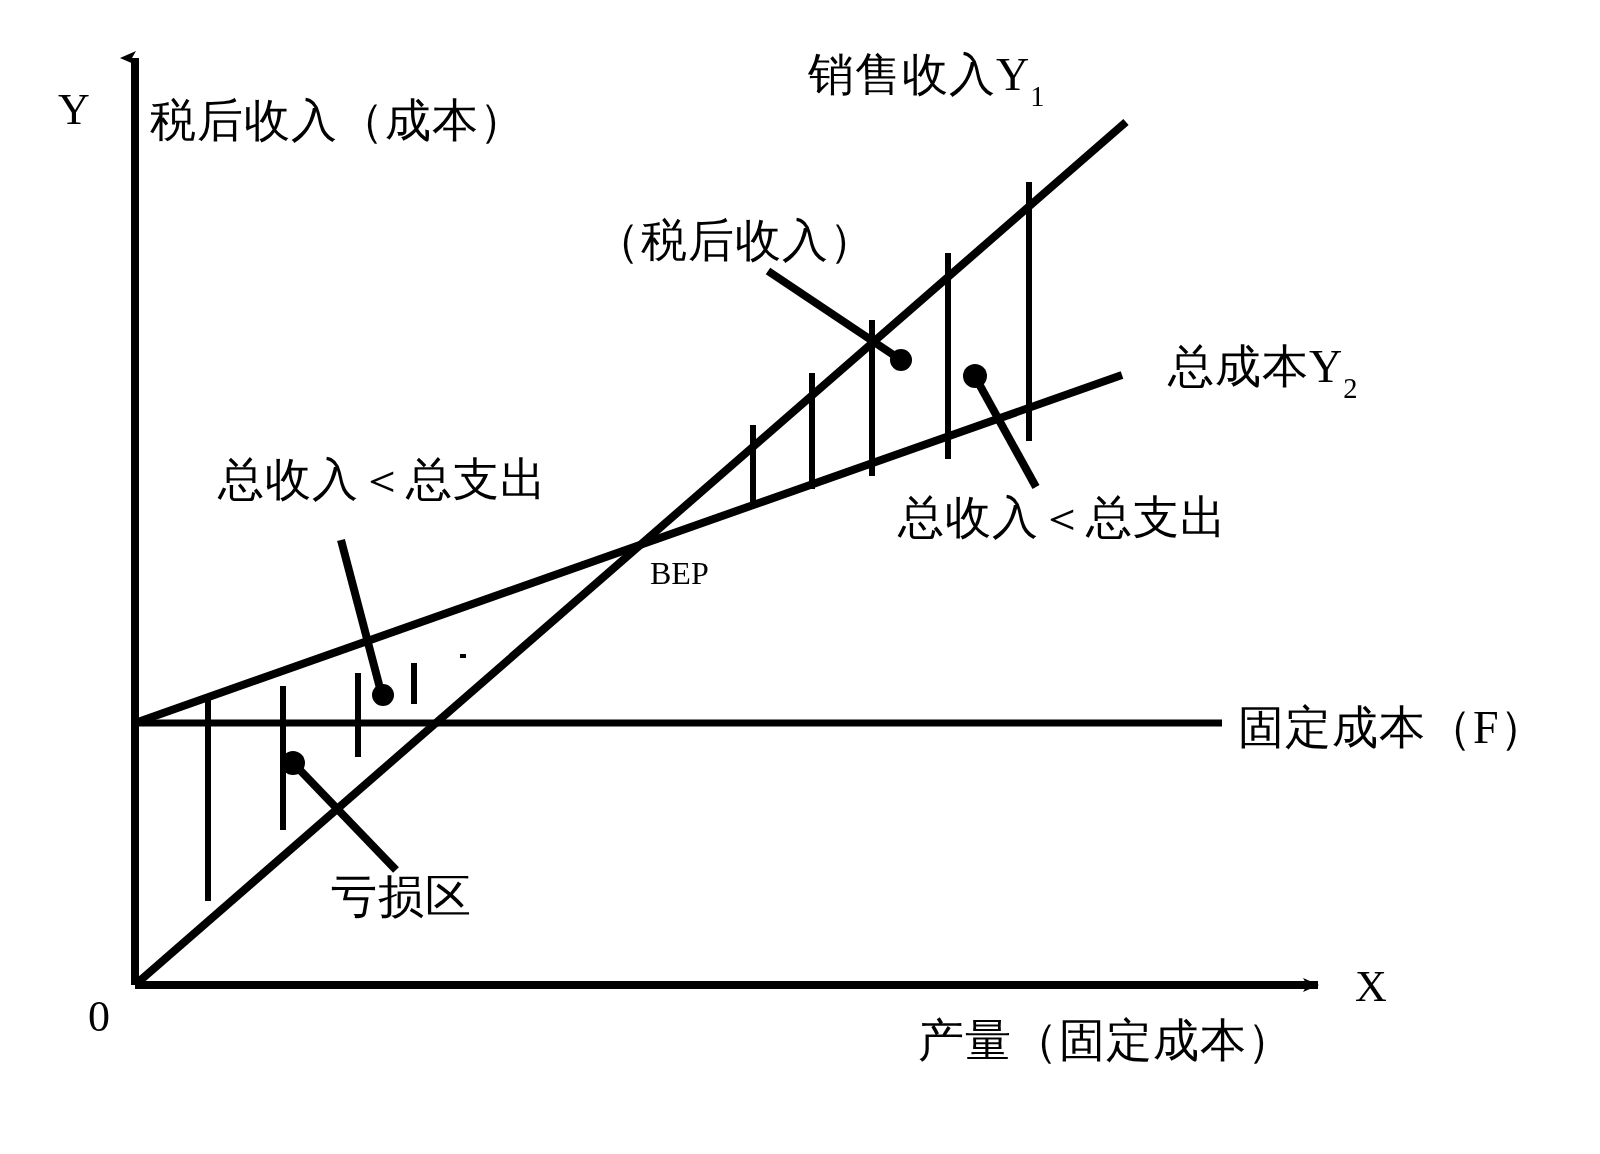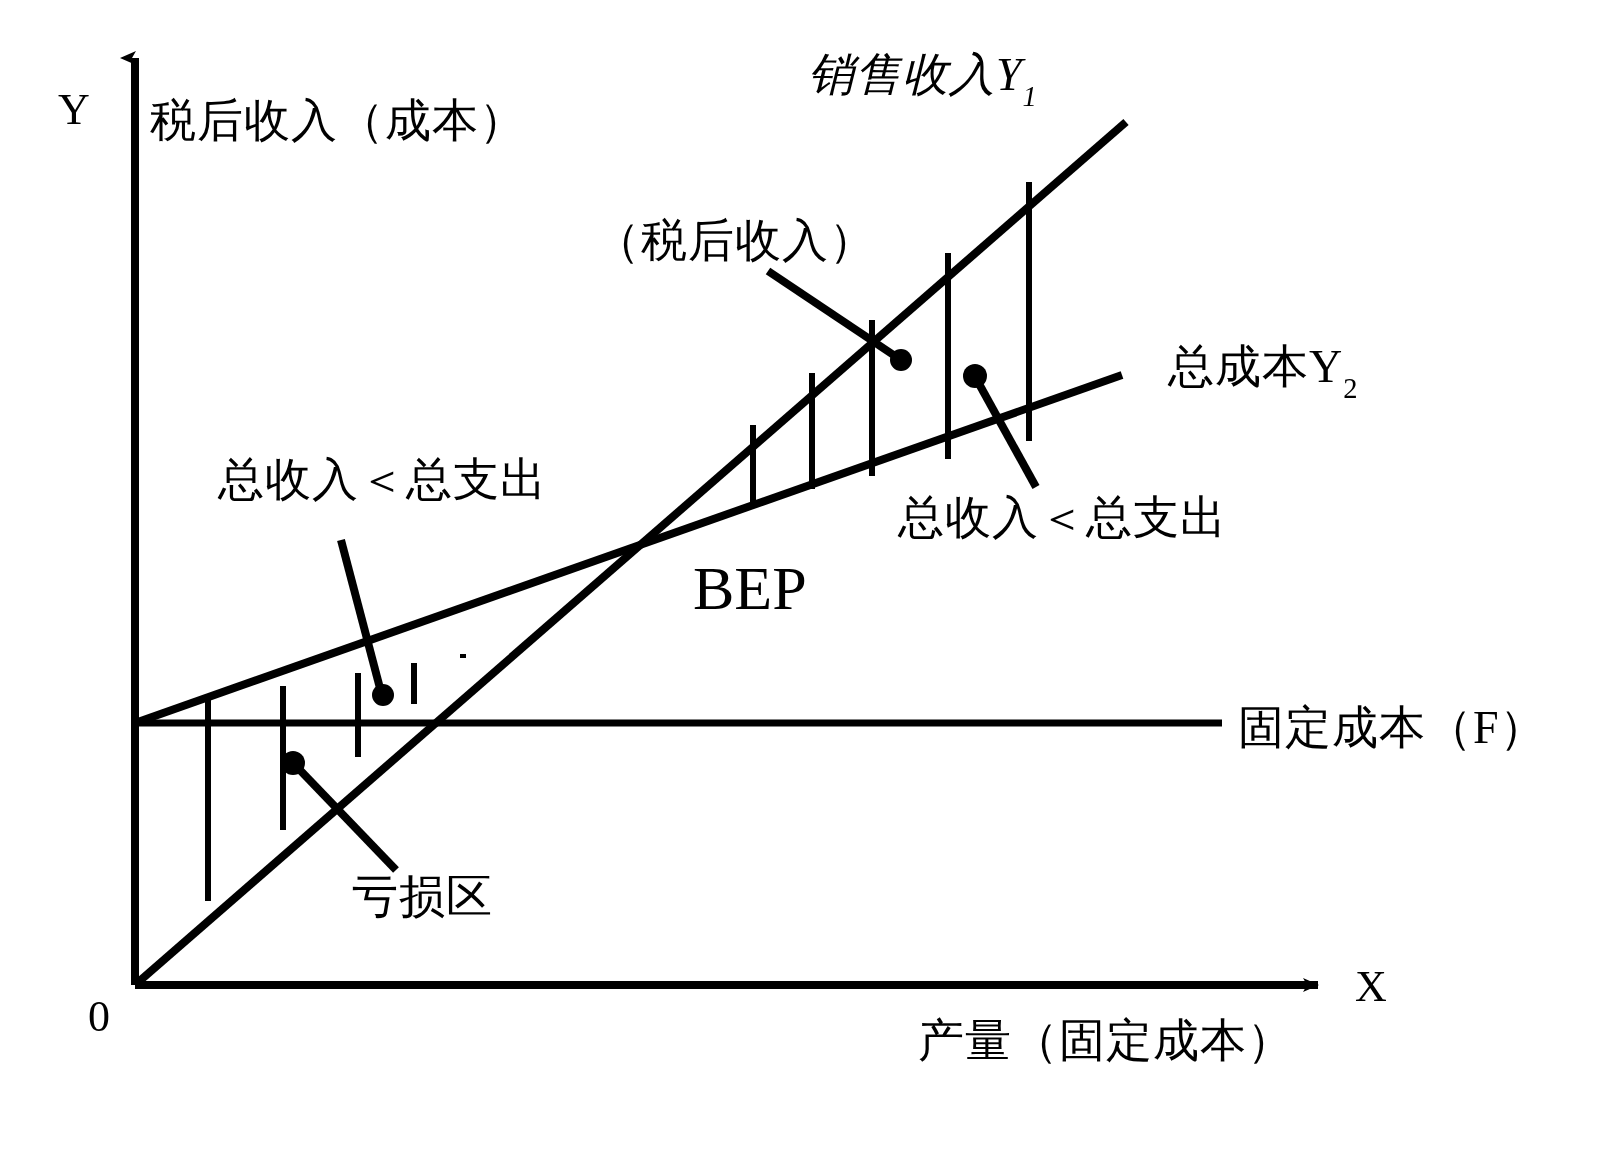--- a/index.html
+++ b/index.html
@@ -35,22 +35,21 @@
   }
   .cjk {
     font-size: 46px;
     letter-spacing: 1px;
   }
   .axis-letter {
     font-size: 44px;
     font-style: normal;
   }
   .bep-text {
-    font-size: 62px;
-    margin-left: 43px;
+    font-size: 32px;
   }
   .zero-text {
     font-size: 44px;
   }
   .sub {
     font-size: 0.62em;
     vertical-align: sub;
     position: relative;
     top: 0.22em;
   }
@@ -125,33 +124,33 @@
   <div class="lbl axis-letter" style="left:58px; top:88px;">Y</div>
 
   <div class="lbl cjk" style="left:150px; top:98px;">税后收入（成本）</div>
 
   <div class="lbl axis-letter" style="left:1355px; top:965px;">X</div>
 
   <div class="lbl cjk" style="left:918px; top:1018px;">产量（固定成本）</div>
 
   <div class="lbl zero-text" style="left:88px; top:995px;">0</div>
 
-  <div class="lbl cjk" style="left:808px; top:52px;font-style:italic;">
+  <div class="lbl cjk" style="left:808px; top:52px;">
     <span>销售收入</span><span style="font-family:'Liberation Serif',serif;">Y</span><span class="sub">1</span>
   </div>
 
   <div class="lbl cjk" style="left:1160px; top:344px;margin-left:8px;">
     <span>总成本</span><span style="font-family:'Liberation Serif',serif;">Y</span><span class="sub">2</span>
   </div>
 
   <div class="lbl cjk" style="left:1238px; top:705px;">固定成本（F）</div>
 
   <div class="lbl cjk" style="left:594px; top:218px;">（税后收入）</div>
 
   <div class="lbl cjk" style="left:218px; top:457px;">总收入＜总支出</div>
 
   <div class="lbl cjk" style="left:898px; top:495px;">总收入＜总支出</div>
 
-  <div class="lbl cjk" style="left:352px; top:874px;text-align:right;">亏损区</div>
+  <div class="lbl cjk" style="left:331px; top:874px;text-align:right;">亏损区</div>
 
   <div class="lbl bep-text" style="left:650px; top:557px;">BEP</div>
 
 </div>
 
 </body></html>

